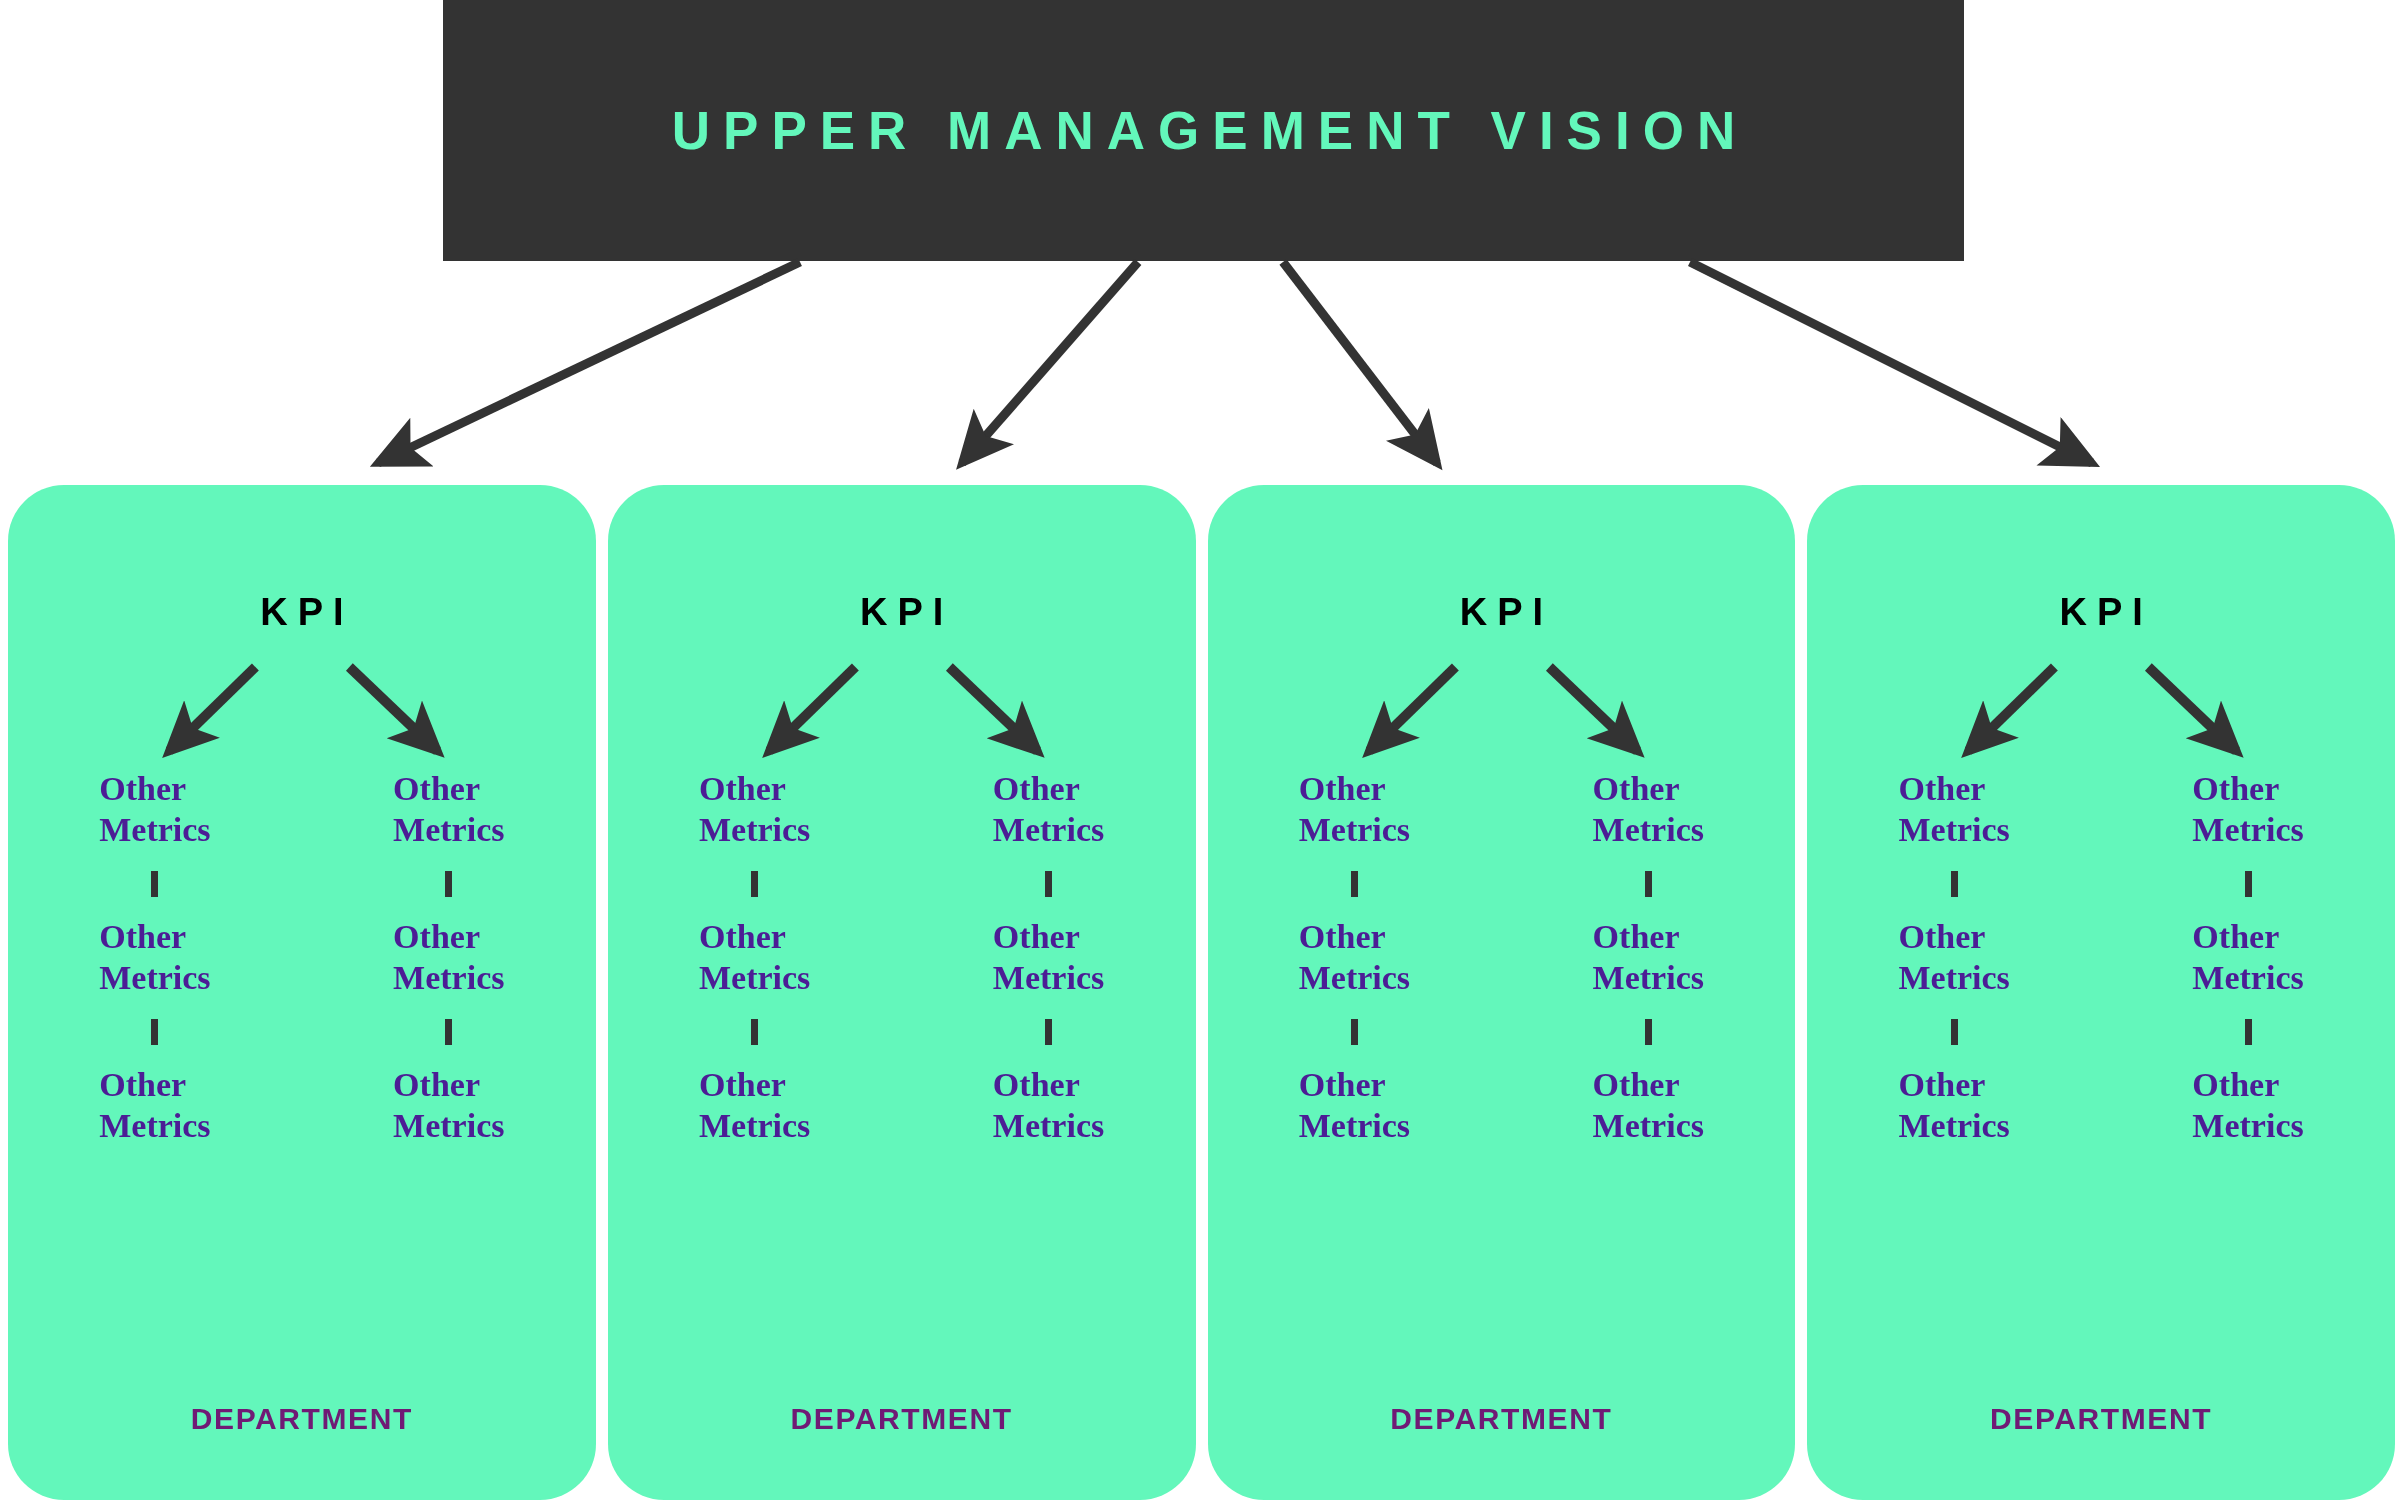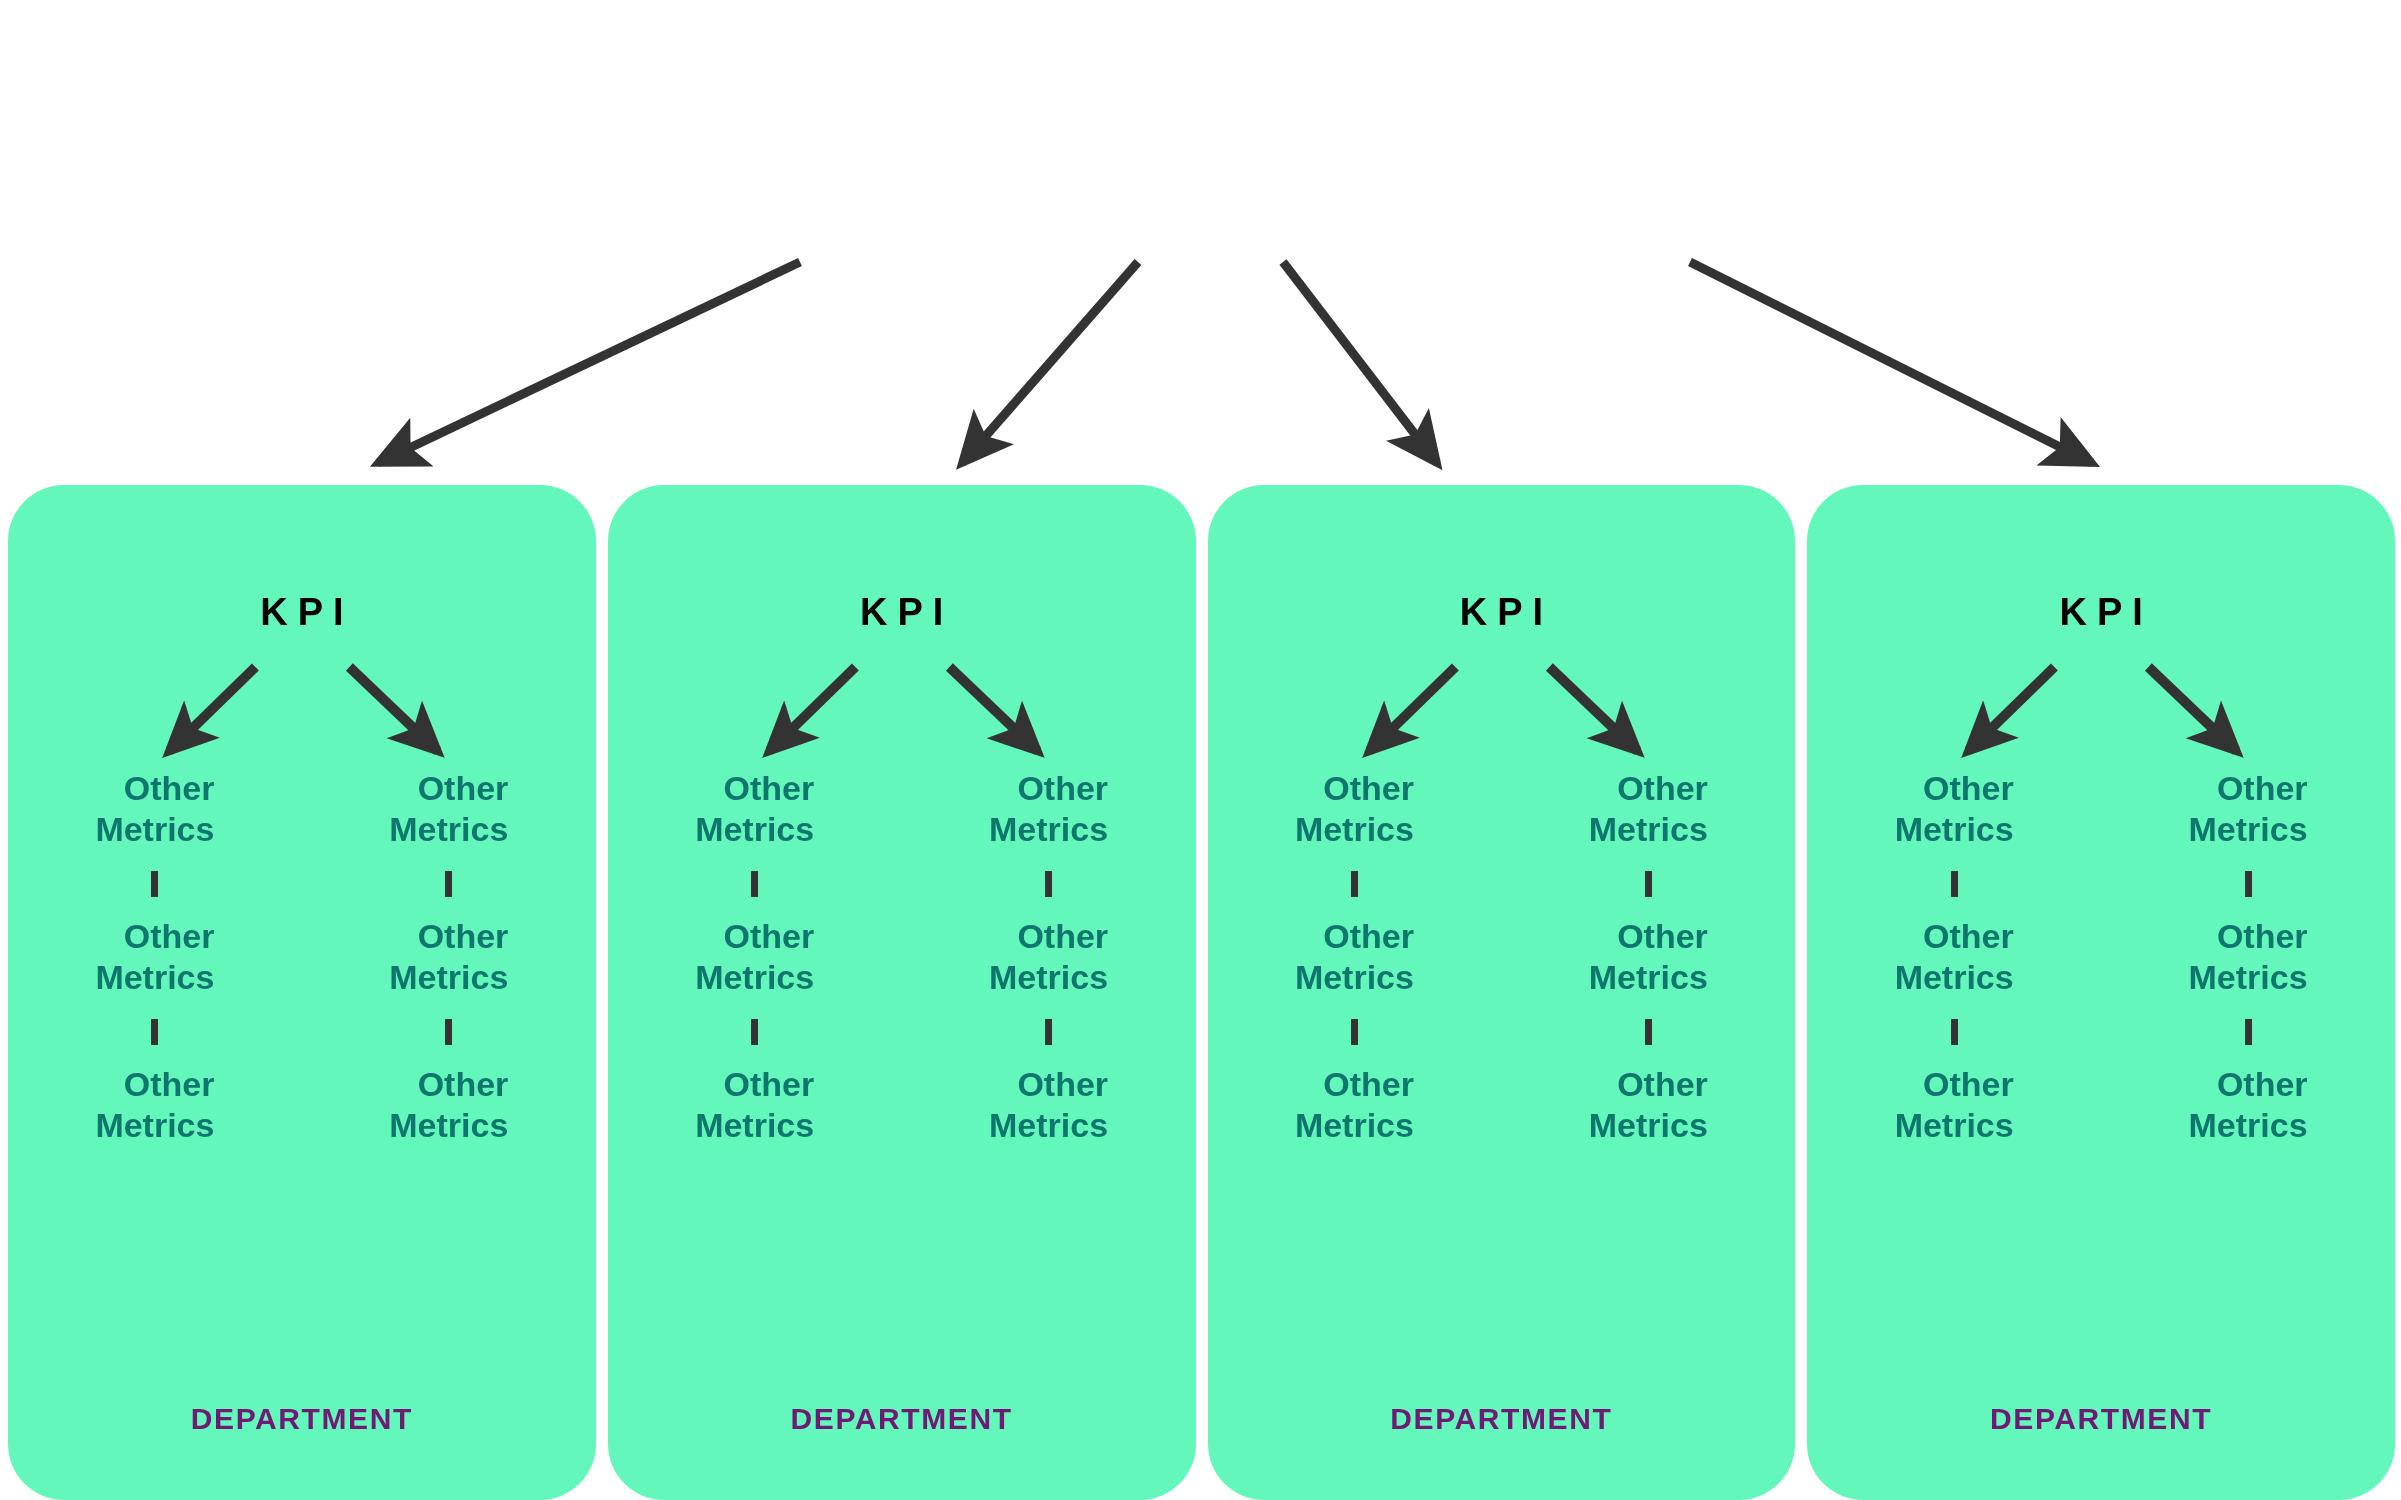--- a/index.html
+++ b/index.html
@@ -104,26 +104,26 @@
     display: flex;
     justify-content: space-around;
   }
   .metric-col {
     display: flex;
     flex-direction: column;
     align-items: center;
     width: 44%;
   }
   .metric-node {
-    color: #0f766e;
-    font-family: Liberation Sans, sans-serif;
+    color: #4c1d95;
+    font-family: Liberation Serif, serif;
     font-size: 34px;
     font-weight: bold;
     line-height: 1.22;
-    text-align: right;
+    text-align: left;
     white-space: pre-line;
   }
   .metric-connector {
     width: 7px;
     height: 26px;
     background: #333333;
     margin: 20px 0 19px 0;
   }
 
   .dept-label {
@@ -138,20 +138,23 @@
     font-weight: bold;
     letter-spacing: 1.6px;
     line-height: 1;
   }
 </style>
 </head>
 <body>
 
 <div id="stage">
 
+  <div class="vision-banner">
+    <div class="vision-title">UPPER MANAGEMENT VISION</div>
+  </div>
 
   <svg class="connectors" viewBox="0 0 2401 1500" width="2401" height="1500">
     <defs>
       <marker id="ah" markerWidth="7" markerHeight="7" refX="5.4" refY="3" orient="auto">
         <path d="M0,0 L6.4,3 L0,6 L1.4,3 Z" fill="#333333"></path>
       </marker>
     </defs>
     <g stroke="#333333" stroke-width="9" fill="none" marker-end="url(#ah)">
       <line x1="800" y1="262" x2="378" y2="463"></line>
       <line x1="1138" y1="262" x2="962" y2="463"></line>

